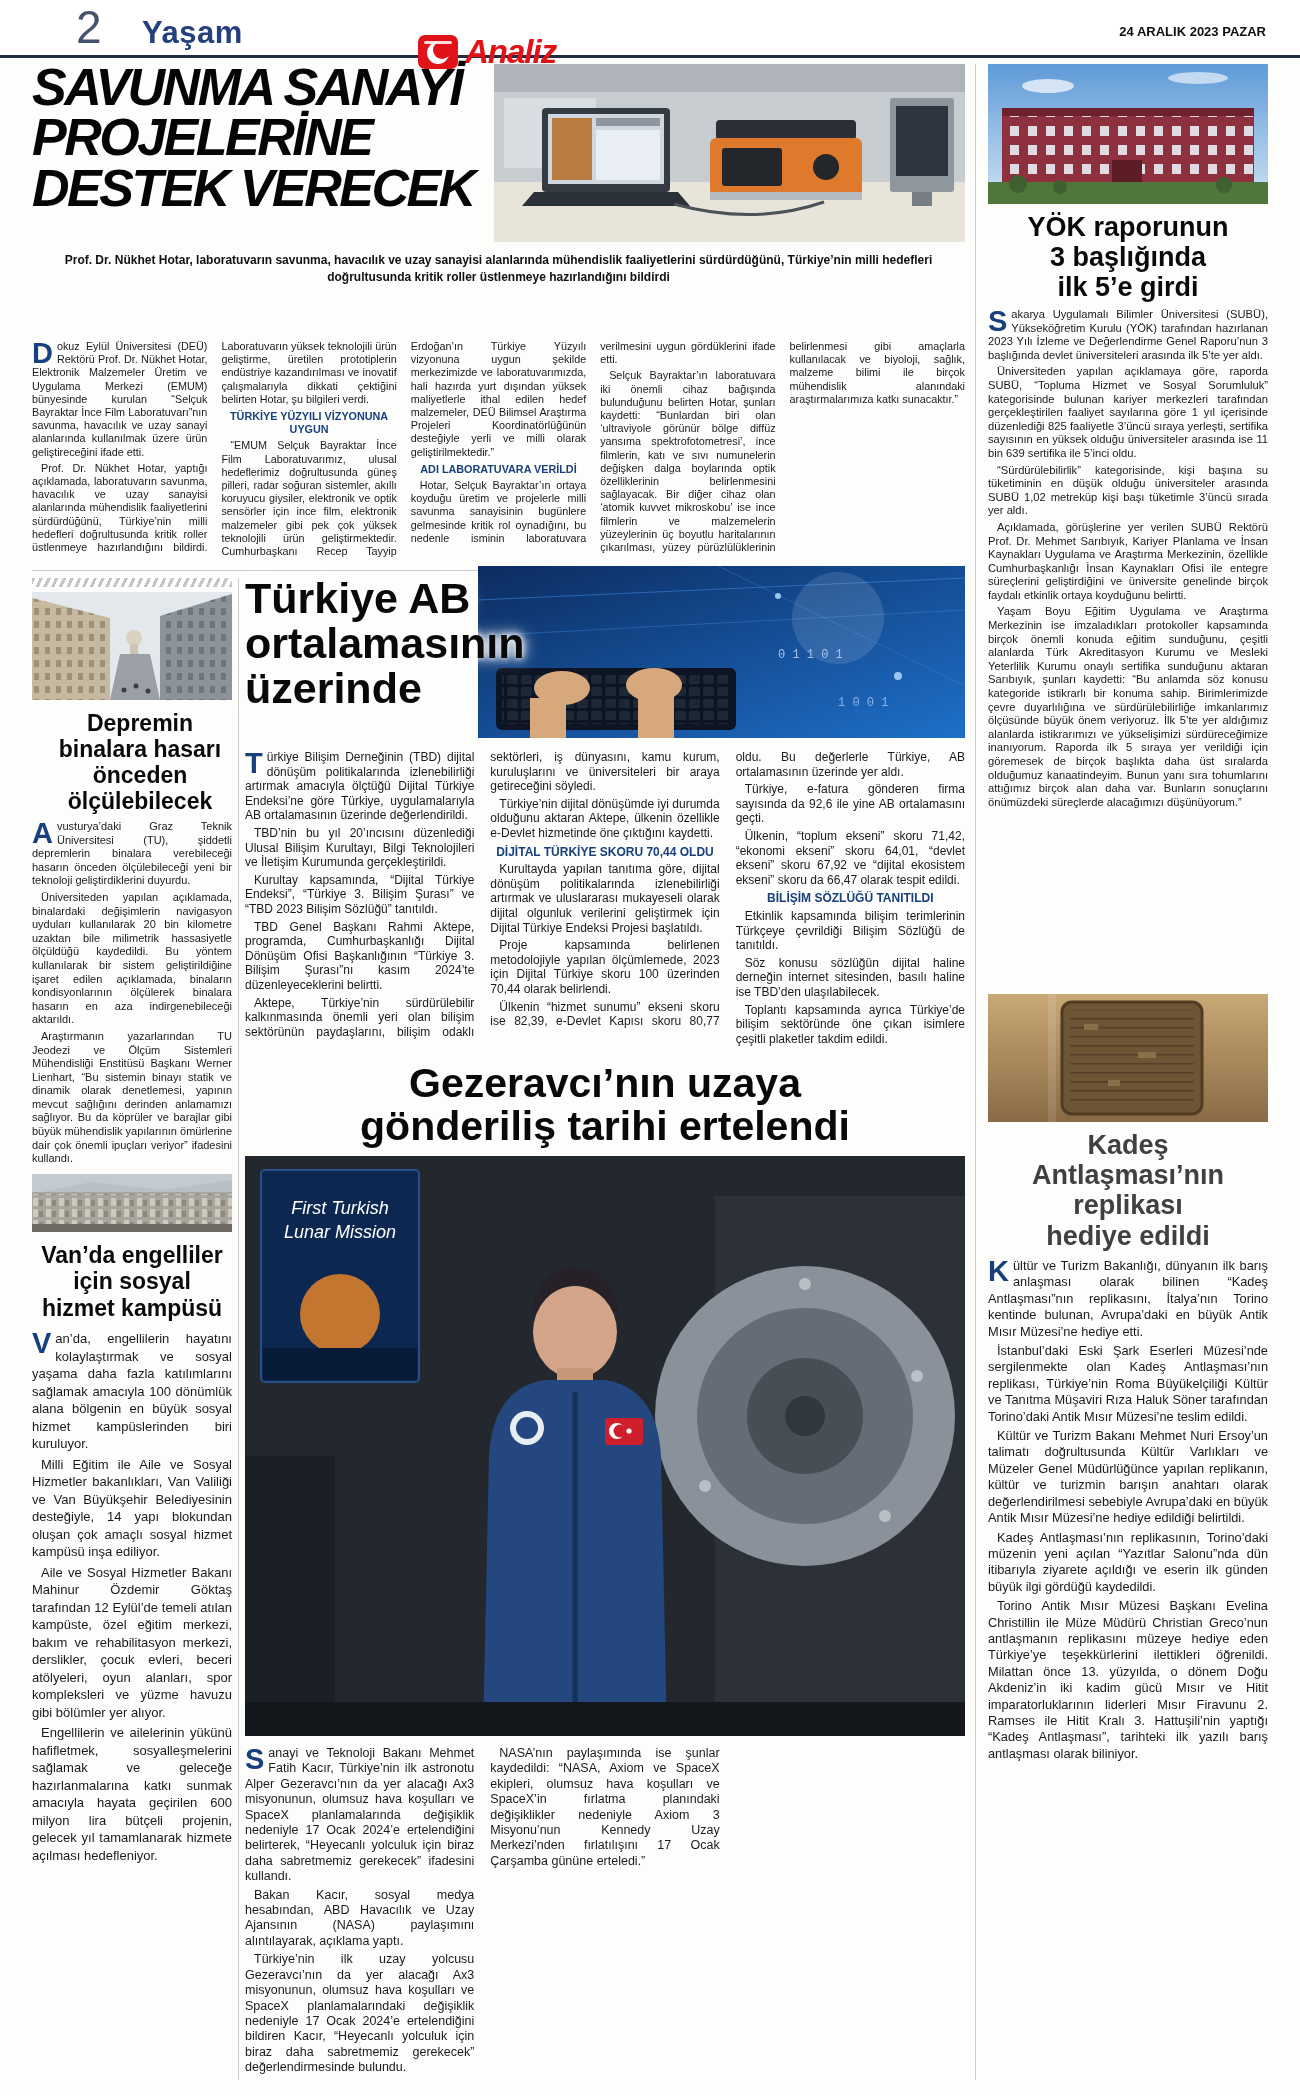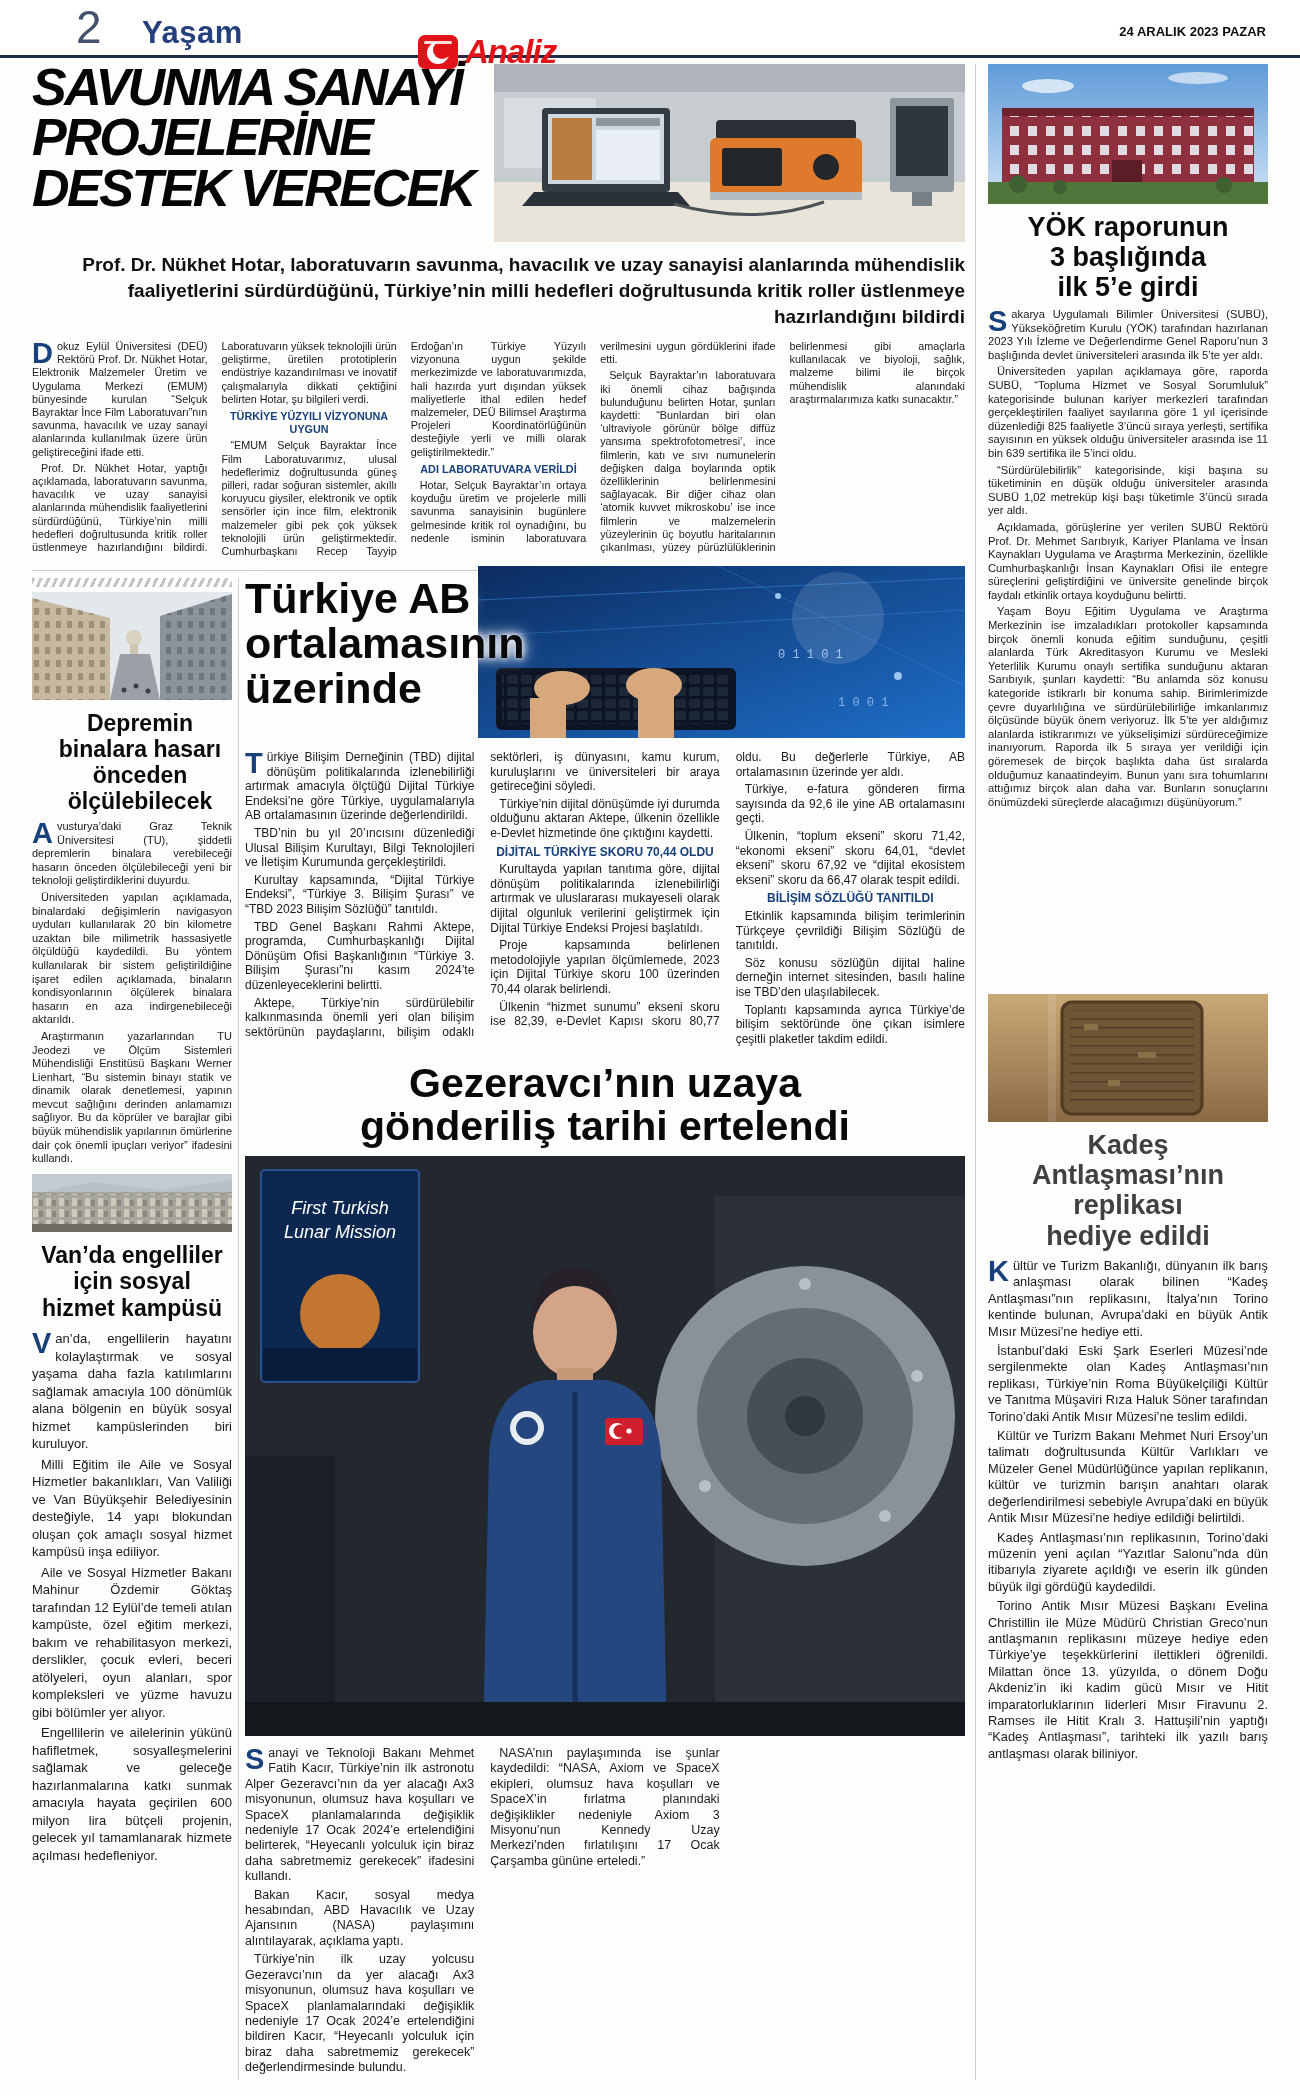--- a/index.html
+++ b/index.html
@@ -22,22 +22,22 @@
   .dropcap { float:left; font-size:29px; line-height:25px; font-weight:700; color:#17407c; padding:1px 4px 0 0; }
   .crosshead { font-weight:700; color:#17407c; text-align:center; text-indent:0; margin:4px 0 3px; }
   .rule { position:absolute; background:#cccccc; }
   .hatch { position:absolute; left:32px; top:578px; width:200px; height:9px;
            background:repeating-linear-gradient(115deg,#c4c4c4 0 3px,#ffffff 3px 7px); }
 
   
   .headline-savunma { position:absolute; left:32px; top:62px; width:456px; font-size:52px; line-height:.97;
                       font-weight:900; font-style:italic; letter-spacing:-2.5px; color:#050505; }
   .photo-equipment { left:494px; top:64px; width:471px; height:178px; }
-  .subhead-savunma { position:absolute; left:32px; top:252px; width:933px; font-size:19px; line-height:1.38;
-                     font-weight:700; text-align:right; color:#101010; }
+  .subhead-savunma { position:absolute; left:32px; top:252px; width:933px; font-size:12px; line-height:1.38;
+                     font-weight:700; text-align:center; color:#101010; }
   .body-savunma { position:absolute; left:32px; top:340px; width:933px; height:225px;
                   column-count:5; column-gap:14px; column-fill:auto;
                   font-size:10.8px; line-height:13.2px; text-align:justify; overflow:hidden; }
 
   
   .photo-vienna { left:32px; top:592px; width:200px; height:108px; }
   .headline-deprem { position:absolute; left:40px; top:710px; width:200px; font-size:23px; line-height:1.13;
                      font-weight:800; text-align:center; color:#0a0a0a; }
   .body-deprem { position:absolute; left:32px; top:820px; width:200px; height:346px;
                  font-size:11px; line-height:13.6px; text-align:justify; overflow:hidden; }

